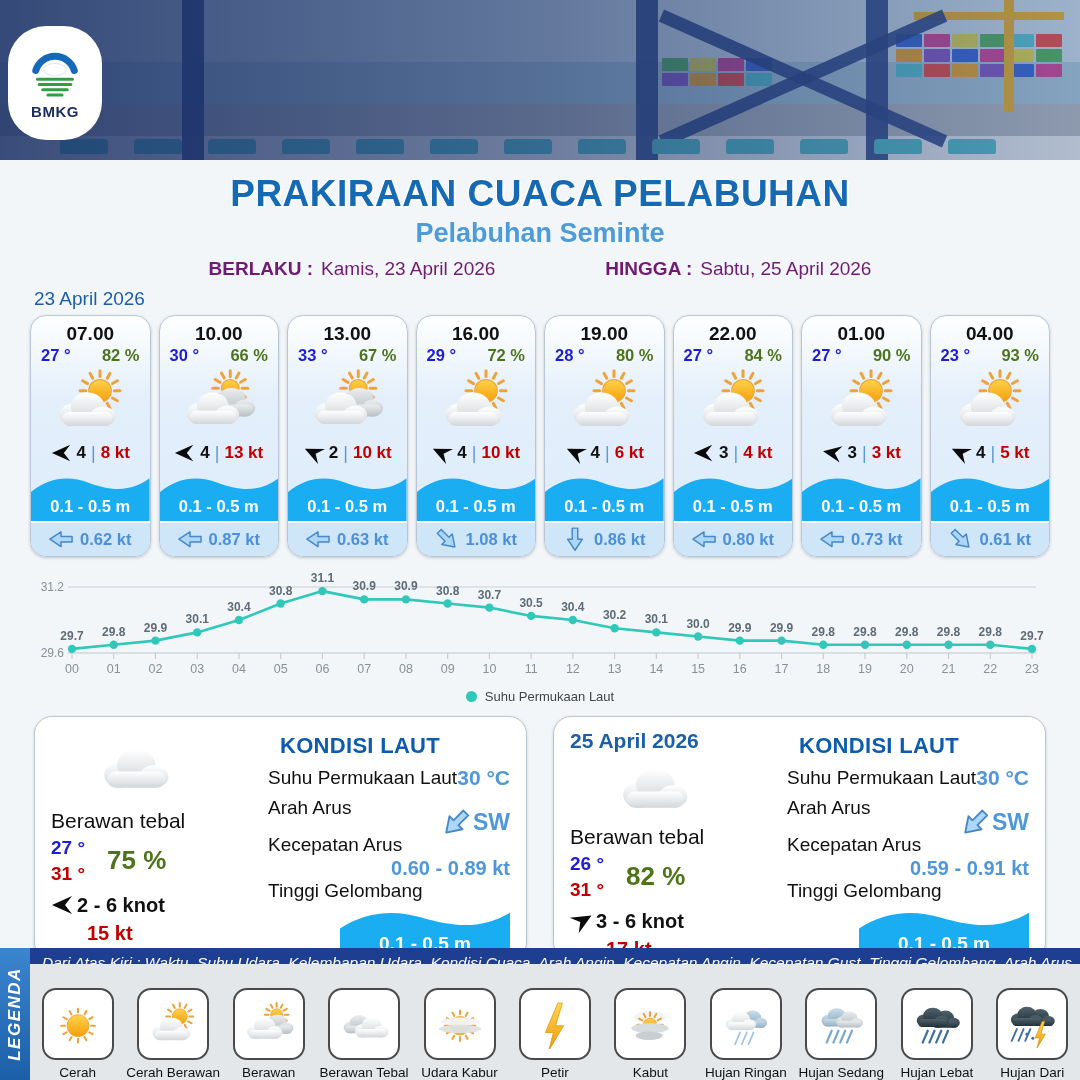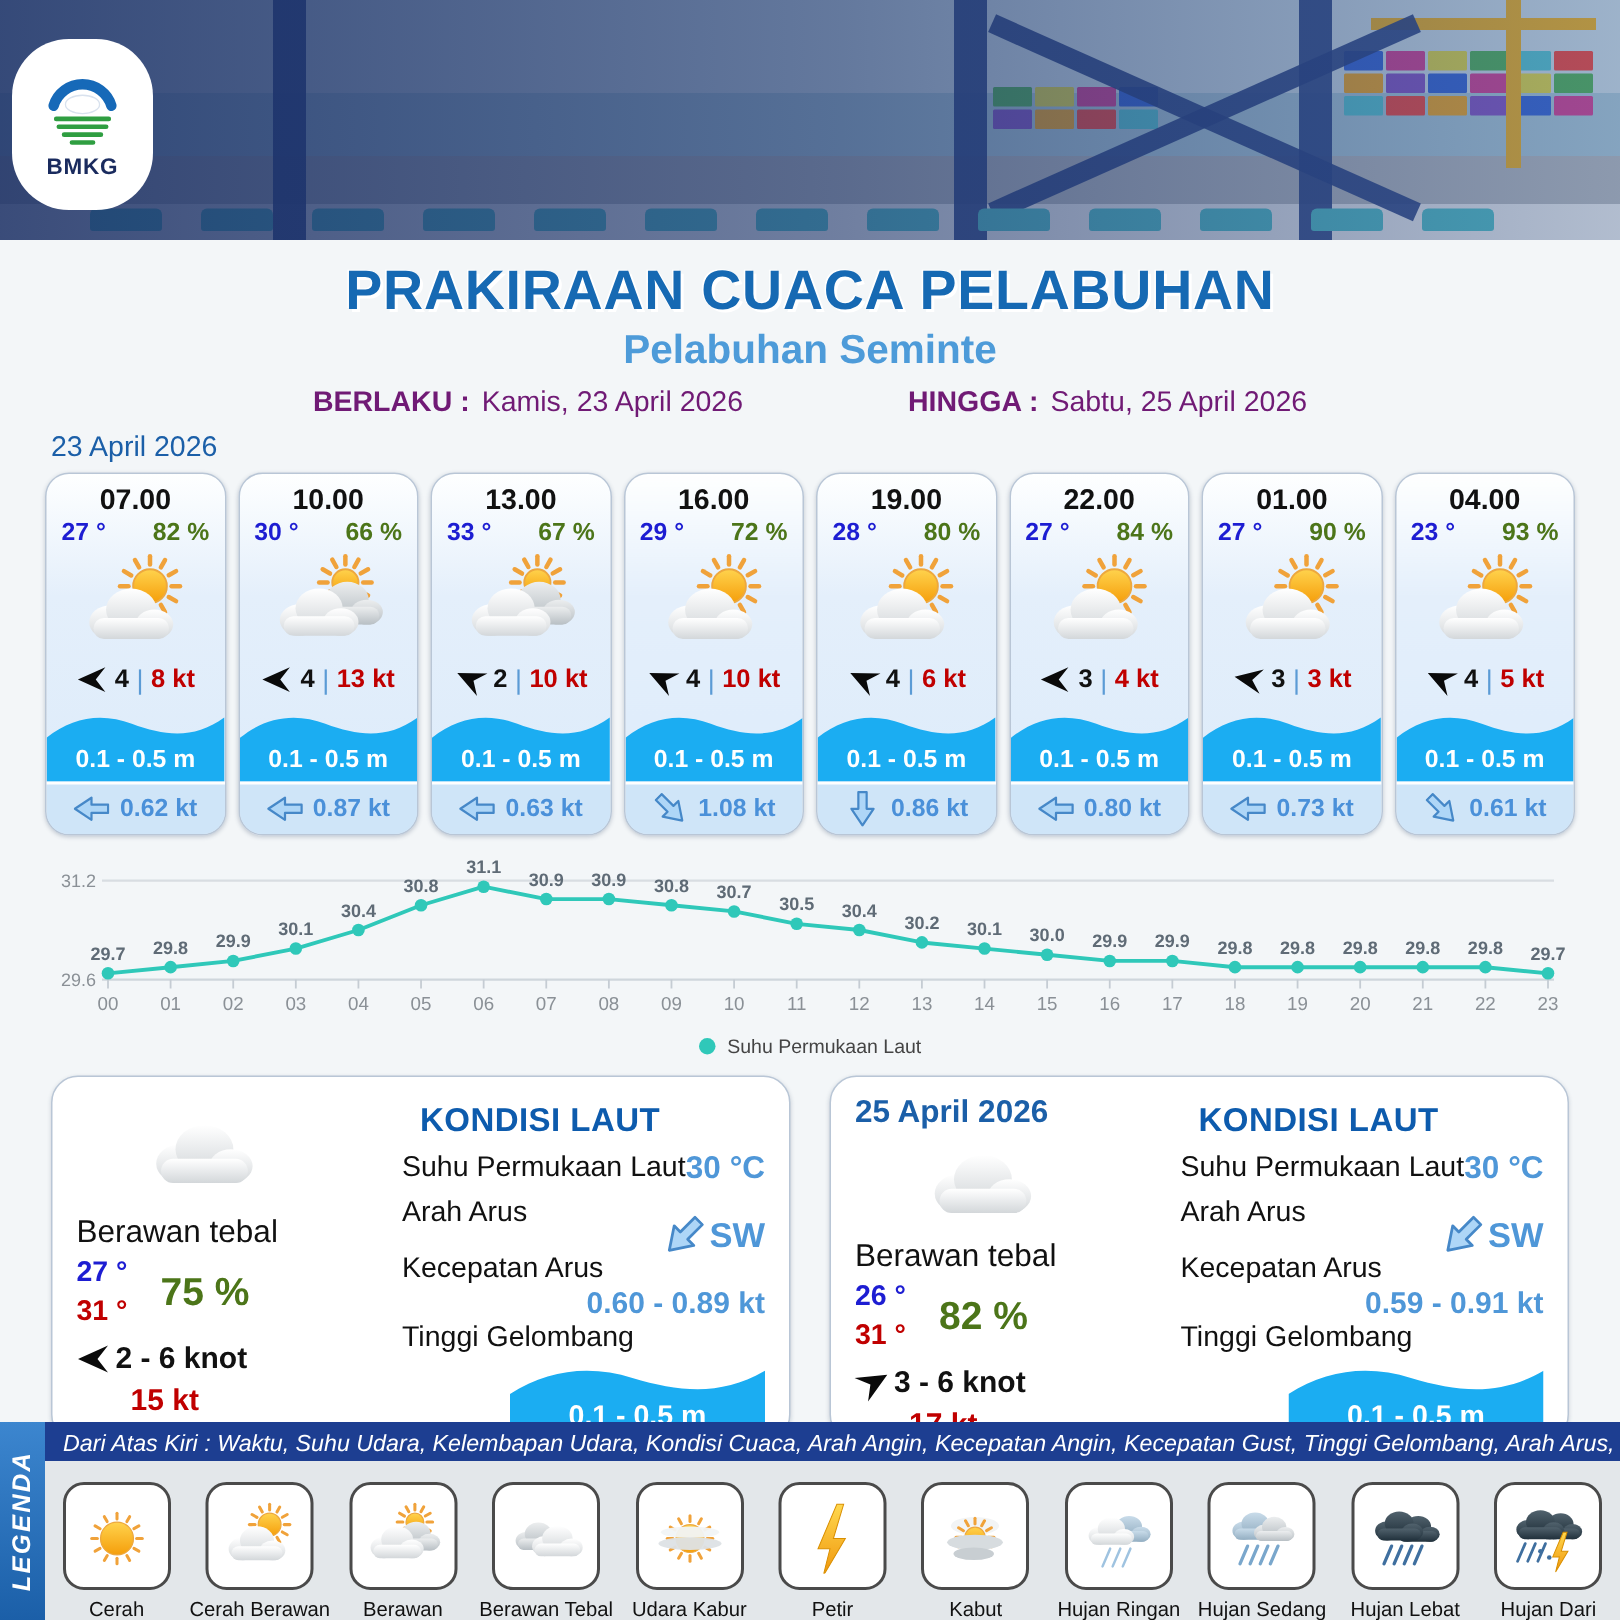--- a/index.html
+++ b/index.html
@@ -89,21 +89,21 @@
   .wave-badge span{position:absolute;bottom:7px;width:100%;text-align:center;color:#fff;font-weight:700;font-size:19px;}
 
   
   .legendbar{position:absolute;left:0;right:0;bottom:0;height:132px;display:flex;}
   .legenda-side{width:30px;background:linear-gradient(180deg,#3c86cf,#1b5fa8);display:flex;align-items:center;justify-content:center;}
   .legenda-side span{transform:rotate(-90deg);color:#fff;font-weight:800;font-style:italic;font-size:17px;
                      letter-spacing:1.5px;white-space:nowrap;}
   .legend-main{flex:1;display:flex;flex-direction:column;min-width:0;}
   .legend-caption{background:var(--legend-bar-navy,#1d3e91);color:#fff;font-style:italic;font-size:15.5px;
                   padding:6px 8px 7px 12px;white-space:nowrap;overflow:hidden;}
-  .legend-icons{flex:1;background:#e3e7ea;display:flex;justify-content:space-around;align-items:flex-start;padding-top:14px;}
+  .legend-icons{flex:1;background:#e3e7ea;display:flex;justify-content:space-around;align-items:flex-start;padding-top:24px;}
   .legend-item{display:flex;flex-direction:column;align-items:center;width:92px;}
   .legend-box{width:68px;height:68px;background:#fff;border:2px solid #4a4a4a;border-radius:14px;
               display:flex;align-items:center;justify-content:center;}
   .legend-label{font-size:13.5px;margin-top:5px;white-space:nowrap;}
 </style>
 </head>
 <body>
 
 <div class="page">
 

